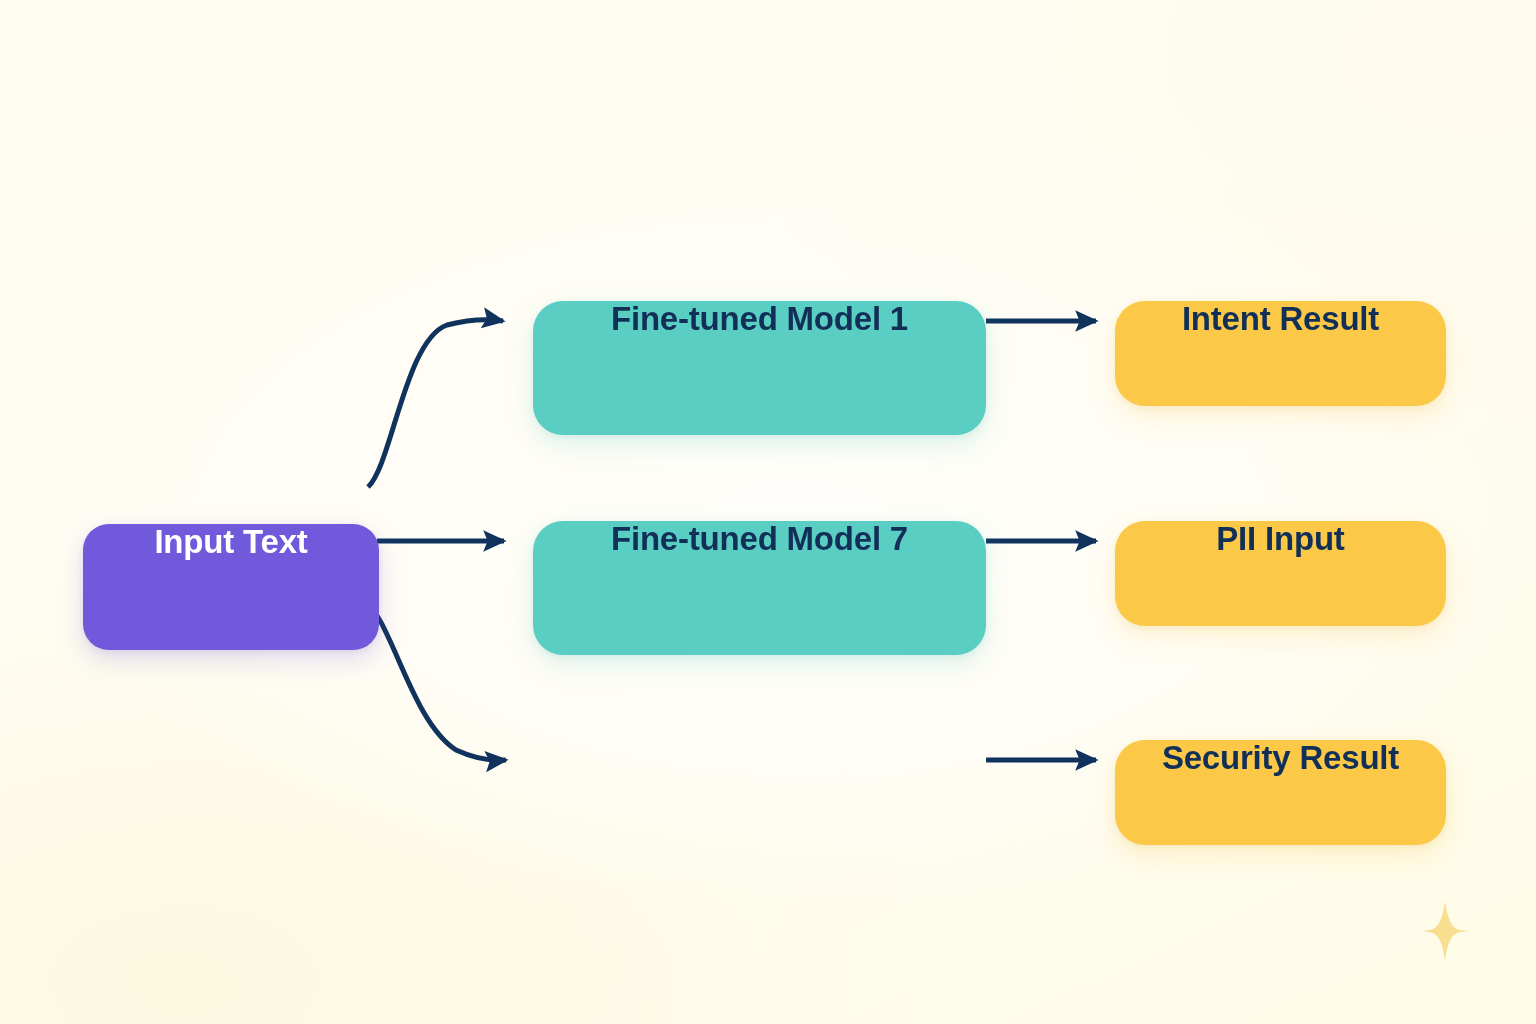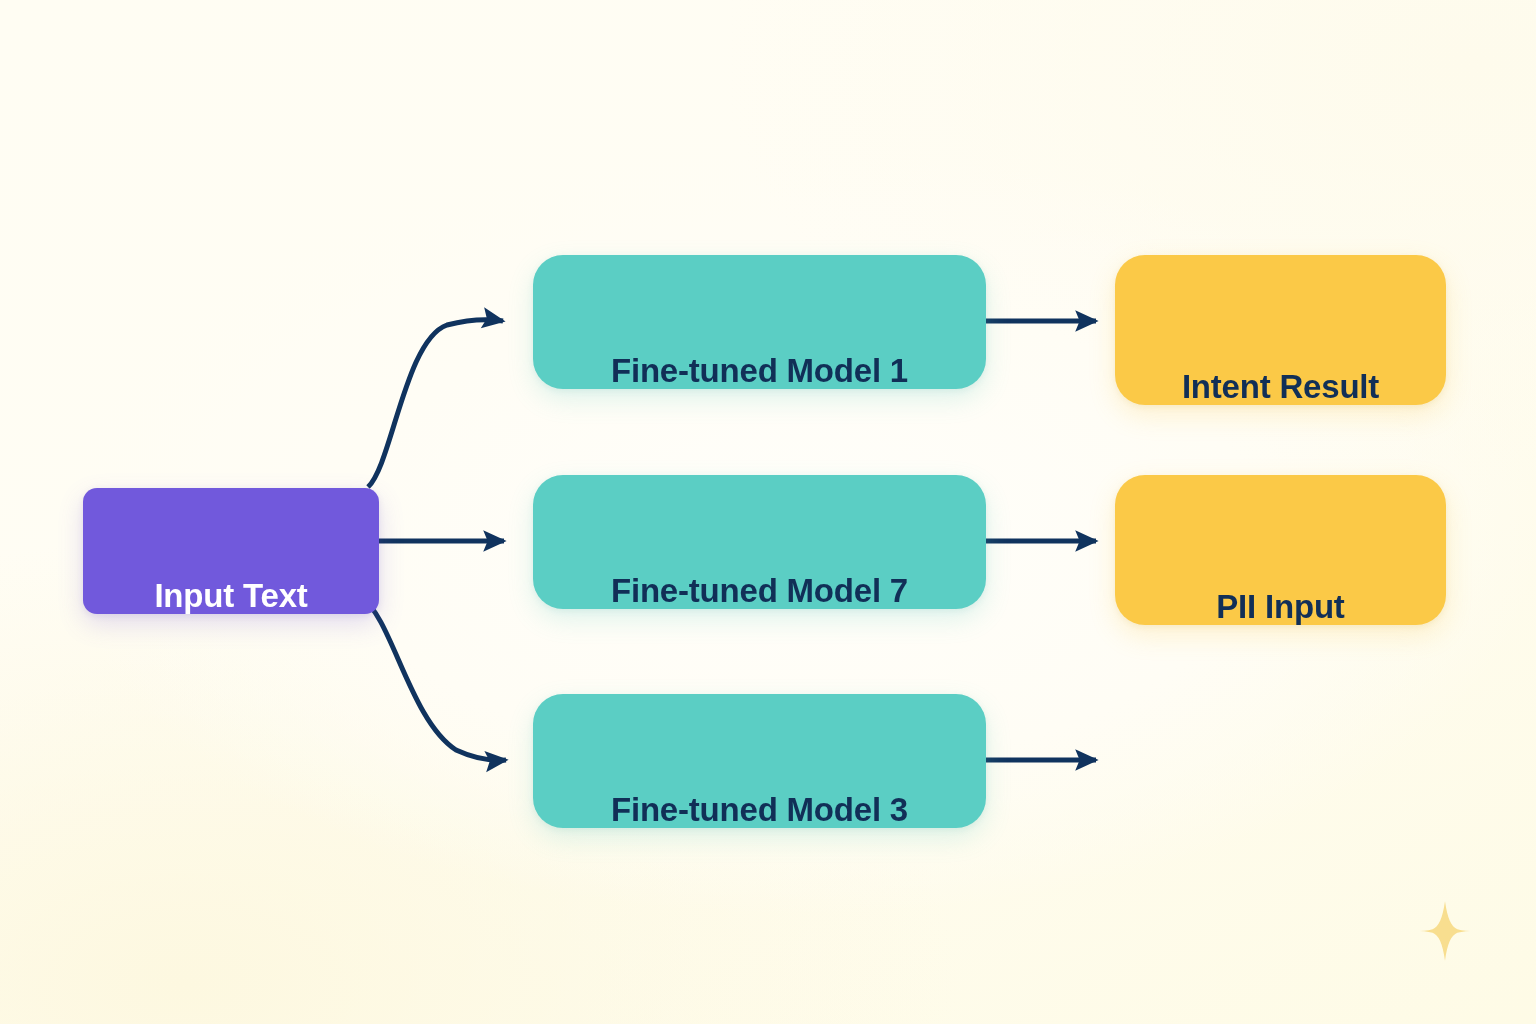--- a/index.html
+++ b/index.html
@@ -32,41 +32,42 @@
     left: 0; top: 0;
     width: 1536px;
     height: 1024px;
     overflow: visible;
   }
 
   
   .node {
     position: absolute;
     display: flex;
-    align-items: flex-end;
+    align-items: flex-start;
     justify-content: center;
     border-radius: 30px;
     z-index: 4;
     text-align: center;
+    margin-top: 46px;
   }
 
   .node .node-label {
     font-weight: bold;
     letter-spacing: -0.2px;
     line-height: 1.1;
     white-space: nowrap;
   }
 
   .node-input {
     left: 83px;
-    top: 488px;
+    top: 478px;
     width: 296px;
     height: 126px;
     background: #7159DC;
-    border-radius: 14px;
+    border-radius: 26px;
     box-shadow: 0 10px 26px rgba(113,89,220,0.20), 0 2px 6px rgba(80,60,160,0.10);
   }
   .node-input .node-label {
     color: #FFFFFF;
     font-size: 33px;
   }
 
   .node-model {
     left: 533px;
     width: 453px;
@@ -75,21 +76,21 @@
     box-shadow: 0 10px 26px rgba(91,206,196,0.20), 0 2px 6px rgba(60,150,145,0.10);
   }
   .node-model .node-label {
     color: #112F57;
     font-size: 33px;
   }
 
   .node-result {
     left: 1115px;
     width: 331px;
-    height: 150px;
+    height: 105px;
     background: #FBC947;
     box-shadow: 0 10px 26px rgba(251,201,71,0.22), 0 2px 6px rgba(180,140,30,0.10);
   }
   .node-result .node-label {
     color: #112F57;
     font-size: 33px;
   }
 
   .row-1 { top: 255px; }
   .row-2 { top: 475px; }
@@ -136,29 +137,29 @@
   <div class="node node-input">
     <span class="node-label">Input Text</span>
   </div>
 
   <div class="node node-model row-1">
     <span class="node-label">Fine-tuned Model 1</span>
   </div>
   <div class="node node-model row-2">
     <span class="node-label">Fine-tuned Model 7</span>
   </div>
-  <div class="node node-model row-3">
-    <span class="node-label">Fine-tuned Model 3</span>
-  </div>
 
   <div class="node node-result row-1">
     <span class="node-label">Intent Result</span>
   </div>
   <div class="node node-result row-2">
     <span class="node-label">PII Input</span>
+  </div>
+  <div class="node node-result row-3">
+    <span class="node-label">Security Result</span>
   </div>
 
   <svg id="sparkle" viewBox="0 0 100 100" xmlns="http://www.w3.org/2000/svg">
     <path d="M 50 2 C 54 30 60 43 70 47 C 78 49.5 88 50 98 50 C 88 50 78 50.5 70 53
              C 60 57 54 70 50 98 C 46 70 40 57 30 53 C 22 50.5 12 50 2 50
              C 12 50 22 49.5 30 47 C 40 43 46 30 50 2 Z" fill="#F8DE8F"></path>
   </svg>
 
 </div>
 

